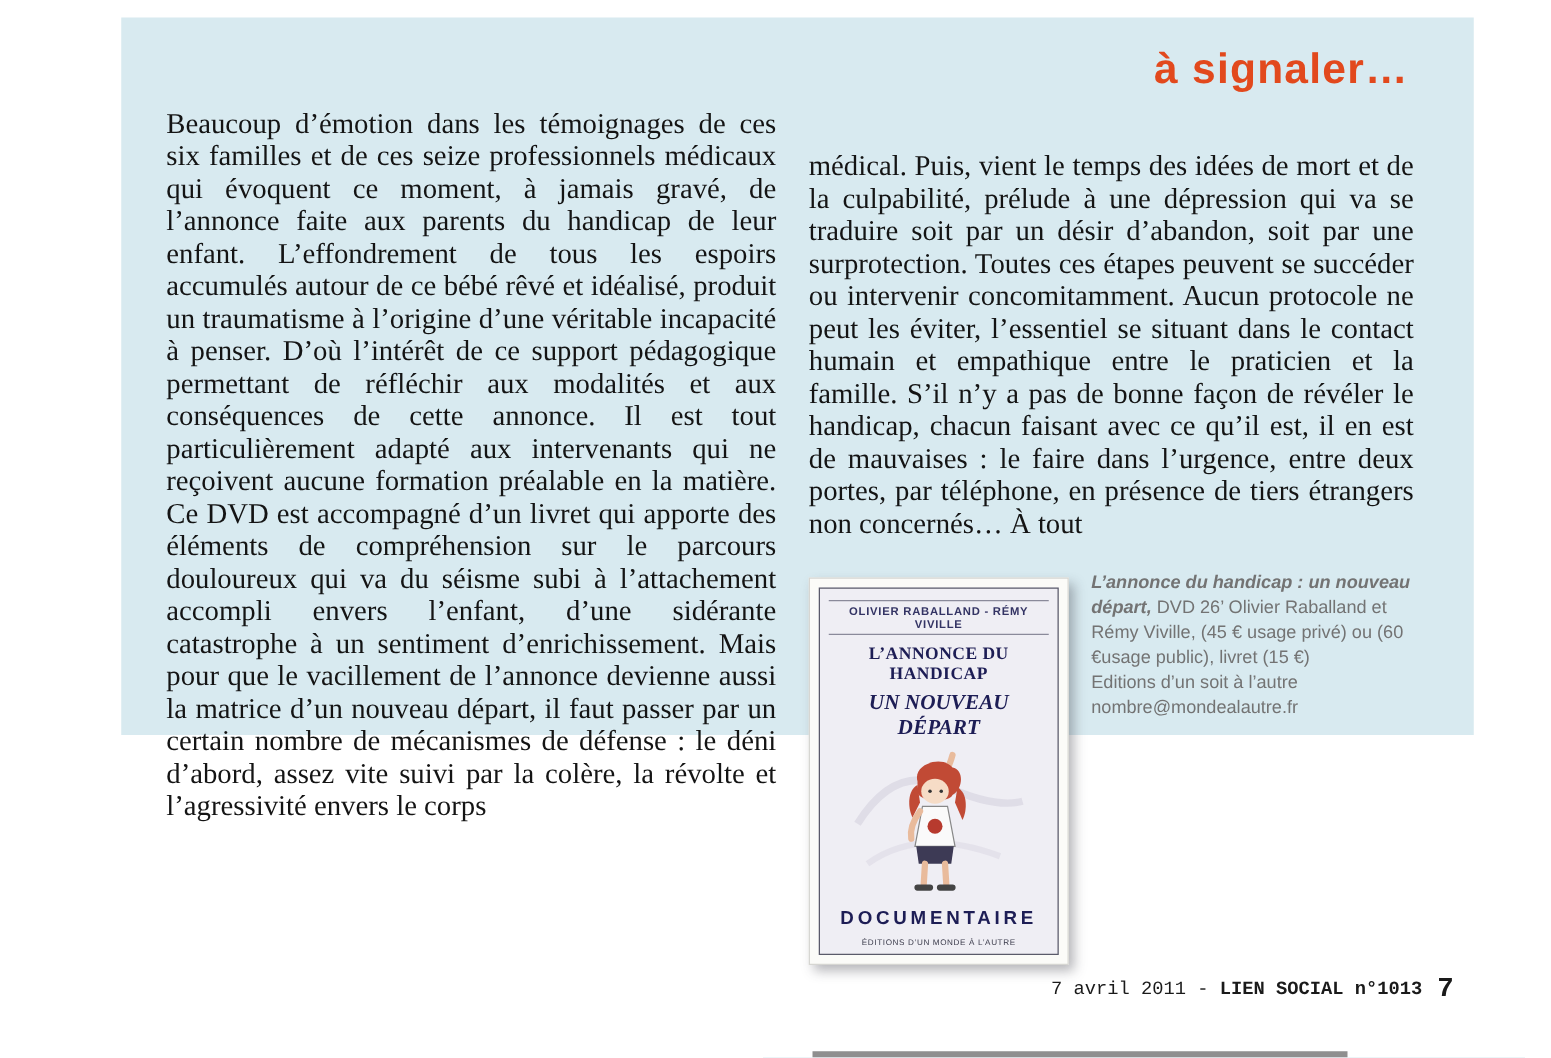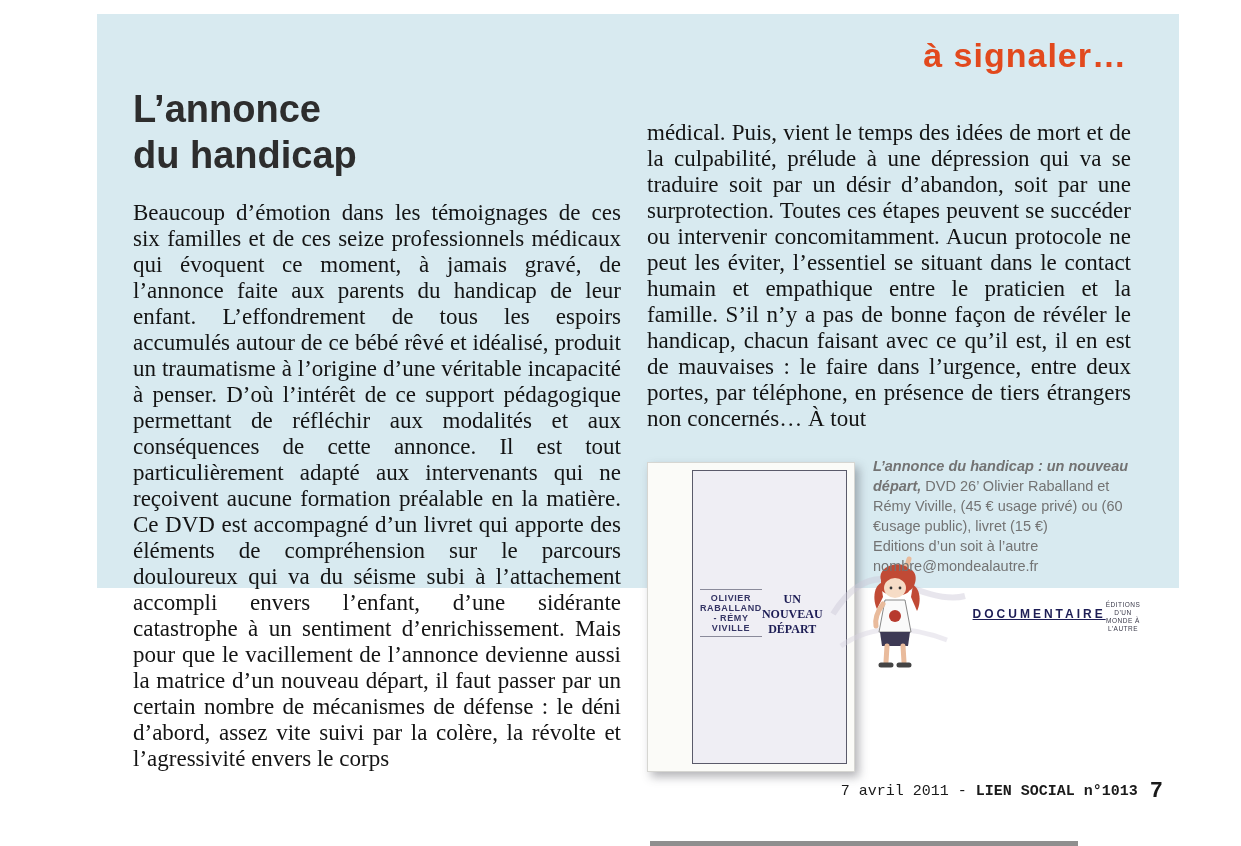--- a/index.html
+++ b/index.html
@@ -68,25 +68,25 @@
     border: 1px solid #d6d6d2;
     box-shadow: 4px 5px 9px rgba(60,60,70,0.38);
     margin: 6px 18px 6px 0;
   }
   .dvd-inner {
     border: 1px solid #5a5a6a;
     background: #efeef4;
     height: 294px;
     padding: 9px 7px 18px;
     display: flex;
+    flex-direction: column;
     align-items: center;
     text-align: center;
     font-family: "Liberation Sans", sans-serif;
     color: #23235f;
-    margin-left: 37px;
   }
   .dvd-authors {
     font-size: 9px;
     font-weight: bold;
     letter-spacing: 0.6px;
     color: #343464;
     border-top: 1px solid #8a8a9a;
     border-bottom: 1px solid #8a8a9a;
     padding: 3px 0;
     width: 100%;
@@ -95,33 +95,33 @@
   .dvd-title {
     font-family: "Liberation Serif", serif;
     font-size: 14px;
     font-weight: bold;
     letter-spacing: 0.4px;
     margin-top: 8px;
     color: #1d1d55;
   }
   .dvd-subtitle {
     font-family: "Liberation Serif", serif;
-    font-size: 12px;
-    font-weight: bold;
+    font-size: 17px;
+    font-weight: bold;
+    font-style: italic;
     margin-top: 4px;
     color: #1d1d55;
   }
   .dvd-art { margin: 6px auto 4px; width: 150px; height: 122px; }
   .dvd-genre {
-    font-size: 12px;
+    font-size: 15px;
     font-weight: bold;
     letter-spacing: 3px;
     color: #1d1d55;
     margin-top: 2px;
-    text-decoration: underline;
   }
   .dvd-publisher {
     font-size: 6.5px;
     letter-spacing: 0.5px;
     margin-top: 8px;
     color: #3a3a4a;
     text-transform: uppercase;
     line-height: 8px;
   }
 
@@ -164,35 +164,32 @@
 
 <div class="page">
 
   <div class="panel">
 
     <div class="flag">à signaler…</div>
 
     <div class="columns">
 
       <div class="col col-left">
-        <h1 class="title">
-          <span>L’annonce</span><br>
-          <span>du handicap</span>
-        </h1>
         <p class="body-text">Beaucoup d’émotion dans les témoignages de ces six familles et de ces seize professionnels médicaux qui évoquent ce moment, à jamais gravé, de l’annonce faite aux parents du handicap de leur enfant. L’effondrement de tous les espoirs accumulés autour de ce bébé rêvé et idéalisé, produit un traumatisme à l’origine d’une véritable incapacité à penser. D’où l’intérêt de ce support pédagogique permettant de réfléchir aux modalités et aux conséquences de cette annonce. Il est tout particulièrement adapté aux intervenants qui ne reçoivent aucune formation préalable en la matière. Ce DVD est accompagné d’un livret qui apporte des éléments de compréhension sur le parcours douloureux qui va du séisme subi à l’attachement accompli envers l’enfant, d’une sidérante catastrophe à un sentiment d’enrichissement. Mais pour que le vacillement de l’annonce devienne aussi la matrice d’un nouveau départ, il faut passer par un certain nombre de mécanismes de défense : le déni d’abord, assez vite suivi par la colère, la révolte et l’agressivité envers le corps</p>
       </div>
 
       <div class="col col-right">
         <p class="body-text">médical. Puis, vient le temps des idées de mort et de la culpabilité, prélude à une dépression qui va se traduire soit par un désir d’abandon, soit par une surprotection. Toutes ces étapes peuvent se succéder ou intervenir concomitamment. Aucun protocole ne peut les éviter, l’essentiel se situant dans le contact humain et empathique entre le praticien et la famille. S’il n’y a pas de bonne façon de révéler le handicap, chacun faisant avec ce qu’il est, il en est de mauvaises : le faire dans l’urgence, entre deux portes, par téléphone, en présence de tiers étrangers non concernés… À tout</p>
 
         <div class="media-block">
 
           <div class="dvd-wrap">
             <div class="dvd-inner">
               <div class="dvd-authors">Olivier Raballand - Rémy Viville</div>
+              <div class="dvd-title">L’ANNONCE DU HANDICAP</div>
               <div class="dvd-subtitle">UN NOUVEAU DÉPART</div>
               <div class="dvd-art">
                 <svg viewBox="0 0 150 120" width="150" height="122">
                   <path d="M10,60 Q40,12 80,30 T142,42" stroke="#cbc8d8" fill="none" stroke-width="6" opacity="0.45"></path>
                   <path d="M18,92 Q60,62 124,86" stroke="#d6d3e1" fill="none" stroke-width="5" opacity="0.45"></path>
                   <path d="M86,5 C84,13 80,21 76,29" stroke="#e9bb9c" stroke-width="5" fill="none" stroke-linecap="round"></path>
                   <path d="M58,26 C54,12 78,5 86,15 C96,17 94,33 86,37 C84,43 60,43 58,35 Z" fill="#c14a35"></path>
                   <path d="M58,29 C50,33 50,47 54,55 L60,43 Z" fill="#c14a35"></path>
                   <path d="M90,31 C98,35 98,49 94,57 L88,43 Z" fill="#c14a35"></path>
                   <ellipse cx="72" cy="34" rx="11" ry="10" fill="#f6dcc6"></ellipse>

